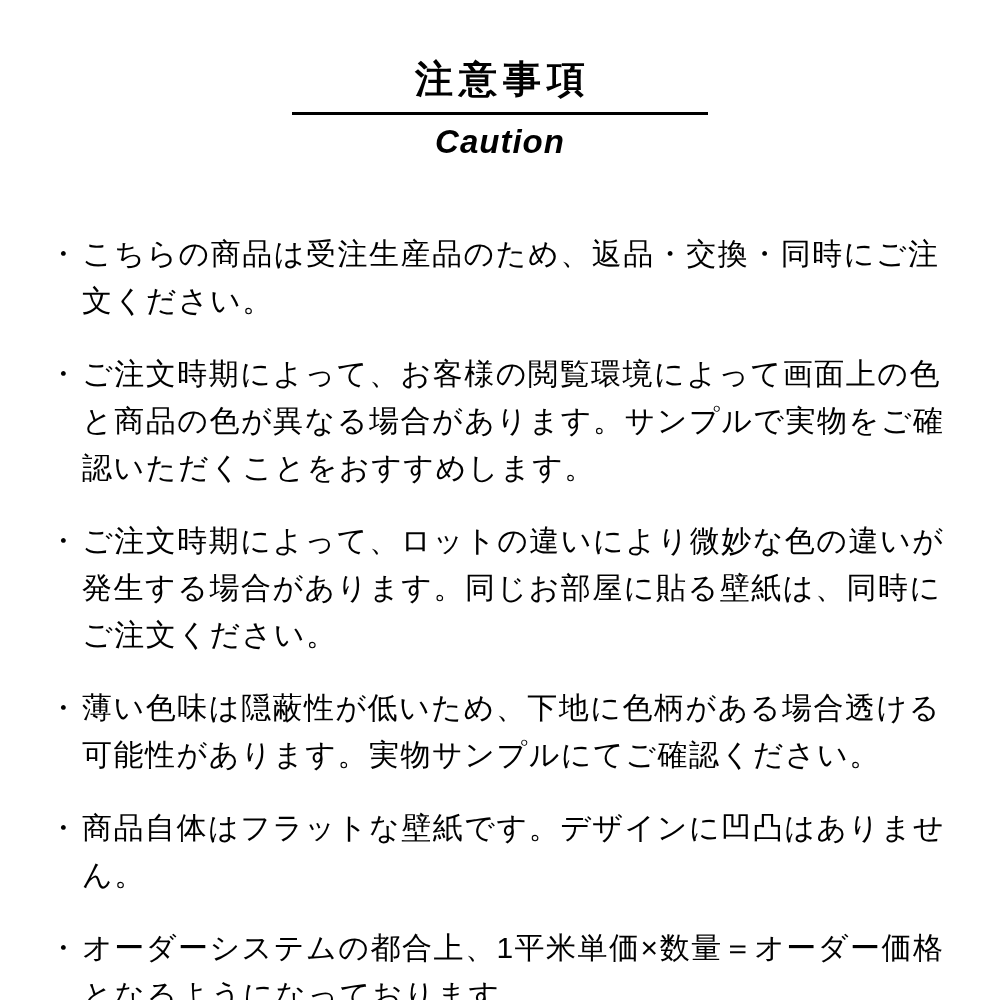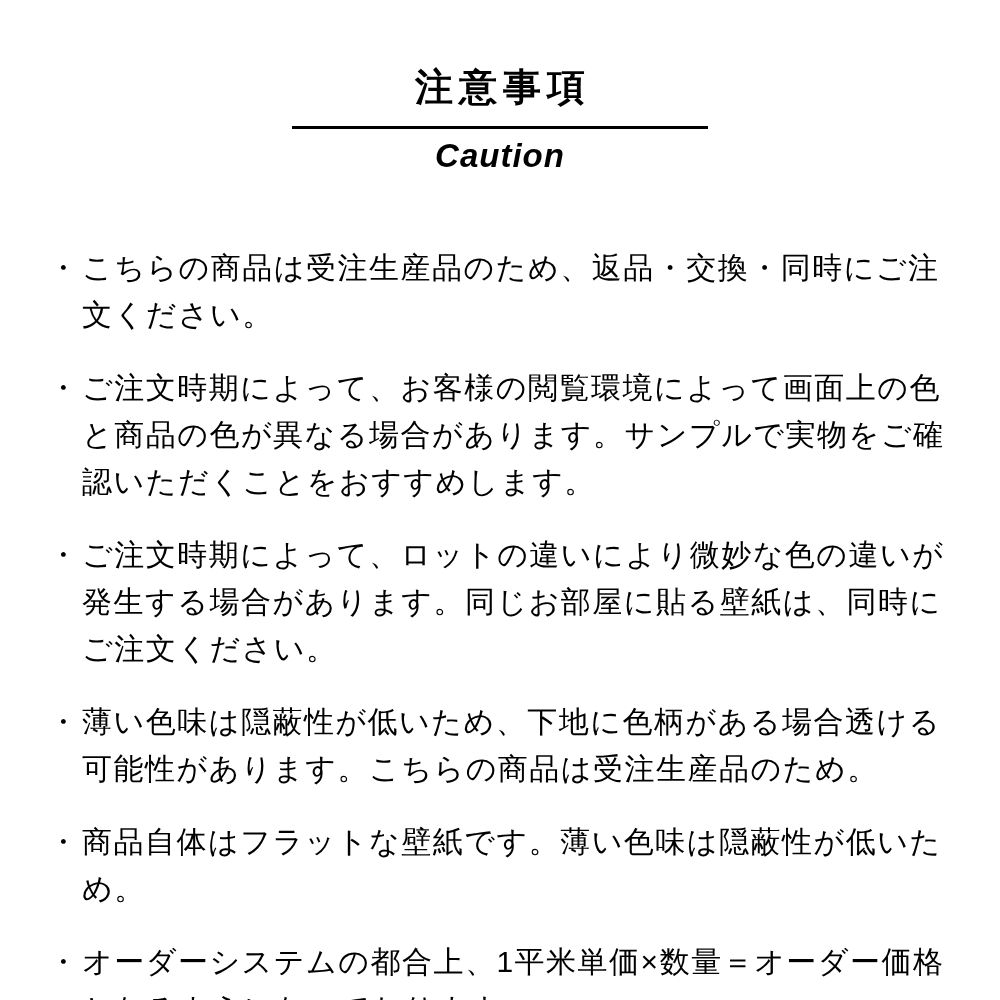--- a/index.html
+++ b/index.html
@@ -15,21 +15,21 @@
     color: #000000;
     font-family: "Liberation Sans", "DejaVu Sans", sans-serif;
     overflow: hidden;
     box-sizing: border-box;
   }
   .header {
     padding-top: 50px;
     text-align: center;
   }
   .title-ja {
-    margin: 16px;
+    margin: 8px;
     font-size: 38px;
     font-weight: 700;
     letter-spacing: 6px;
     text-indent: 6px;
     line-height: 1.15;
   }
   .divider {
     width: 416px;
     height: 3px;
     background: #000000;
@@ -87,26 +87,26 @@
       <span class="item-text">ご注文時期によって、お客様の閲覧環境によって画面上の色と商品の色が異なる場合があります。サンプルで実物をご確認いただくことをおすすめします。</span>
     </li>
 
     <li class="caution-item">
       <span class="bullet">・</span>
       <span class="item-text">ご注文時期によって、ロットの違いにより微妙な色の違いが発生する場合があります。同じお部屋に貼る壁紙は、同時にご注文ください。</span>
     </li>
 
     <li class="caution-item">
       <span class="bullet">・</span>
-      <span class="item-text">薄い色味は隠蔽性が低いため、下地に色柄がある場合透ける可能性があります。こちらの商品は受注生産品のため。</span>
+      <span class="item-text">薄い色味は隠蔽性が低いため、下地に色柄がある場合透ける可能性があります。実物サンプルにてご確認ください。</span>
     </li>
 
     <li class="caution-item">
       <span class="bullet">・</span>
-      <span class="item-text">商品自体はフラットな壁紙です。薄い色味は隠蔽性が低いため。</span>
+      <span class="item-text">商品自体はフラットな壁紙です。デザインに凹凸はありません。</span>
     </li>
 
     <li class="caution-item">
       <span class="bullet">・</span>
       <span class="item-text">オーダーシステムの都合上、1平米単価×数量＝オーダー価格となるようになっております。</span>
     </li>
 
   </ul>
 
 </div>

